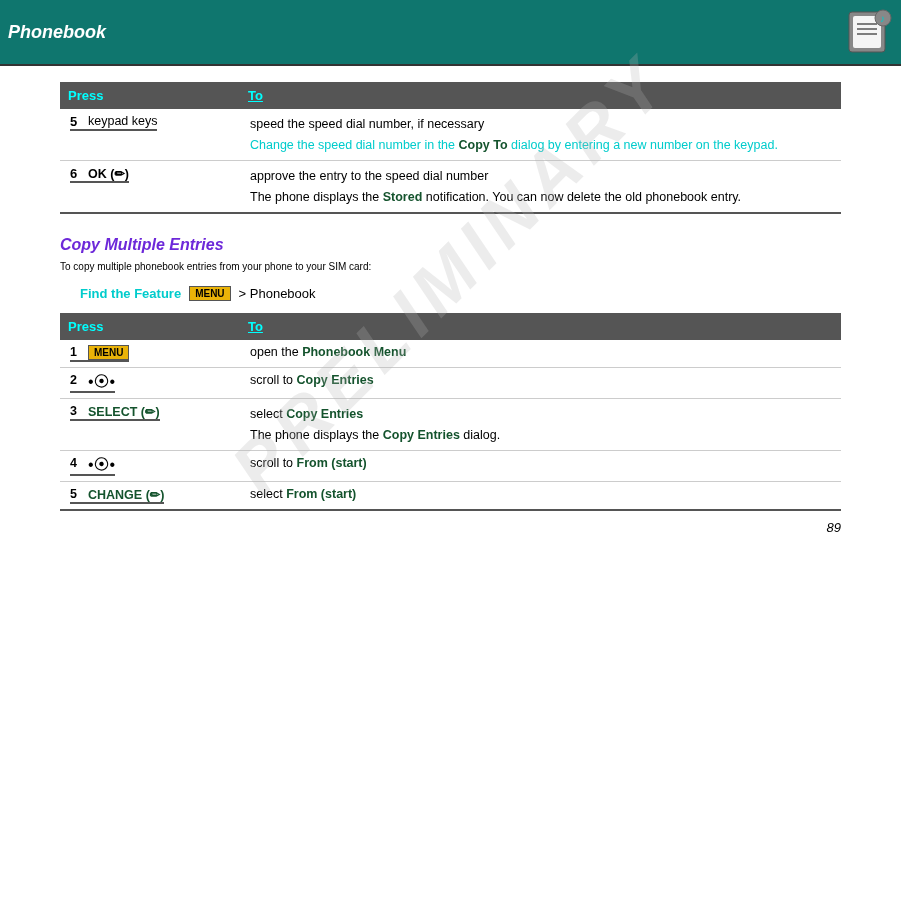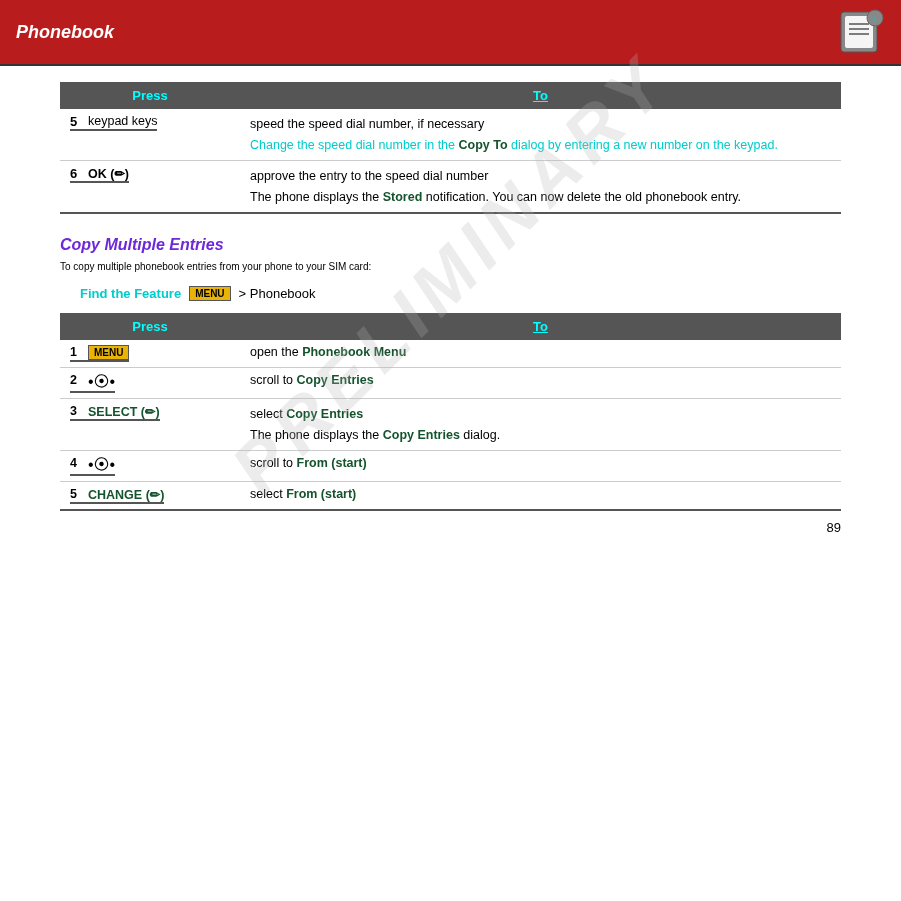--- a/index.html
+++ b/index.html
@@ -33,25 +33,25 @@
       font-style: italic;
     }
 
     .page-content {
       position: relative;
       z-index: 1;
     }
 
     
     .header {
-      background: #b91c1c;
+      background: #0f766e;
       display: flex;
       align-items: center;
       justify-content: space-between;
-      padding: 8px 16px;
+      padding: 8px 8px;
       border-bottom: 2px solid #333;
     }
     .header-title {
       color: #ffffff;
       font-size: 18px;
       font-weight: bold;
       font-style: italic;
     }
     .header-icon {
       width: 48px;
@@ -68,22 +68,22 @@
       width: 100%;
       border-collapse: collapse;
       margin-bottom: 20px;
     }
     .table-header-row {
       background: #555555;
     }
     .table-header-row th {
       color: #00ffff;
       font-weight: bold;
-      padding: 6px 0;
-      text-align: center;
+      padding: 6px 8px;
+      text-align: left;
       font-size: 13px;
     }
     .table-header-row th.press-col {
       width: 180px;
     }
     .table-header-row th.to-col {
       width: auto;
       text-decoration: underline;
     }
     .data-table td {
@@ -152,20 +152,21 @@
       padding-top: 4px;
     }
 
     
     .page-number {
       position: absolute;
       bottom: 12px;
       right: 60px;
       font-size: 13px;
       font-weight: normal;
+      font-style: italic;
     }
   </style>
 </head>
 <body>
 
 <div class="page-content">
 
   <div class="header">
     <span class="header-title">Phonebook</span>
     <svg class="header-icon" viewBox="0 0 48 48">

